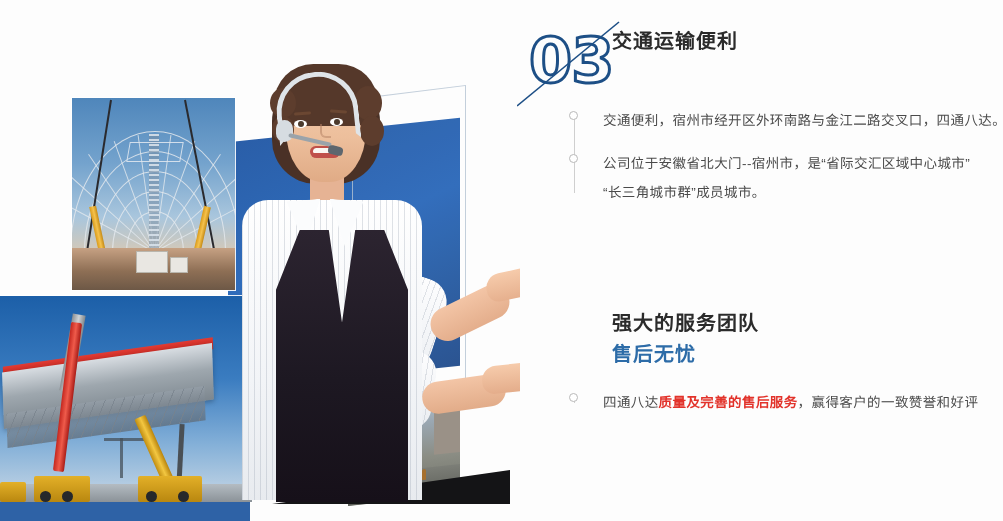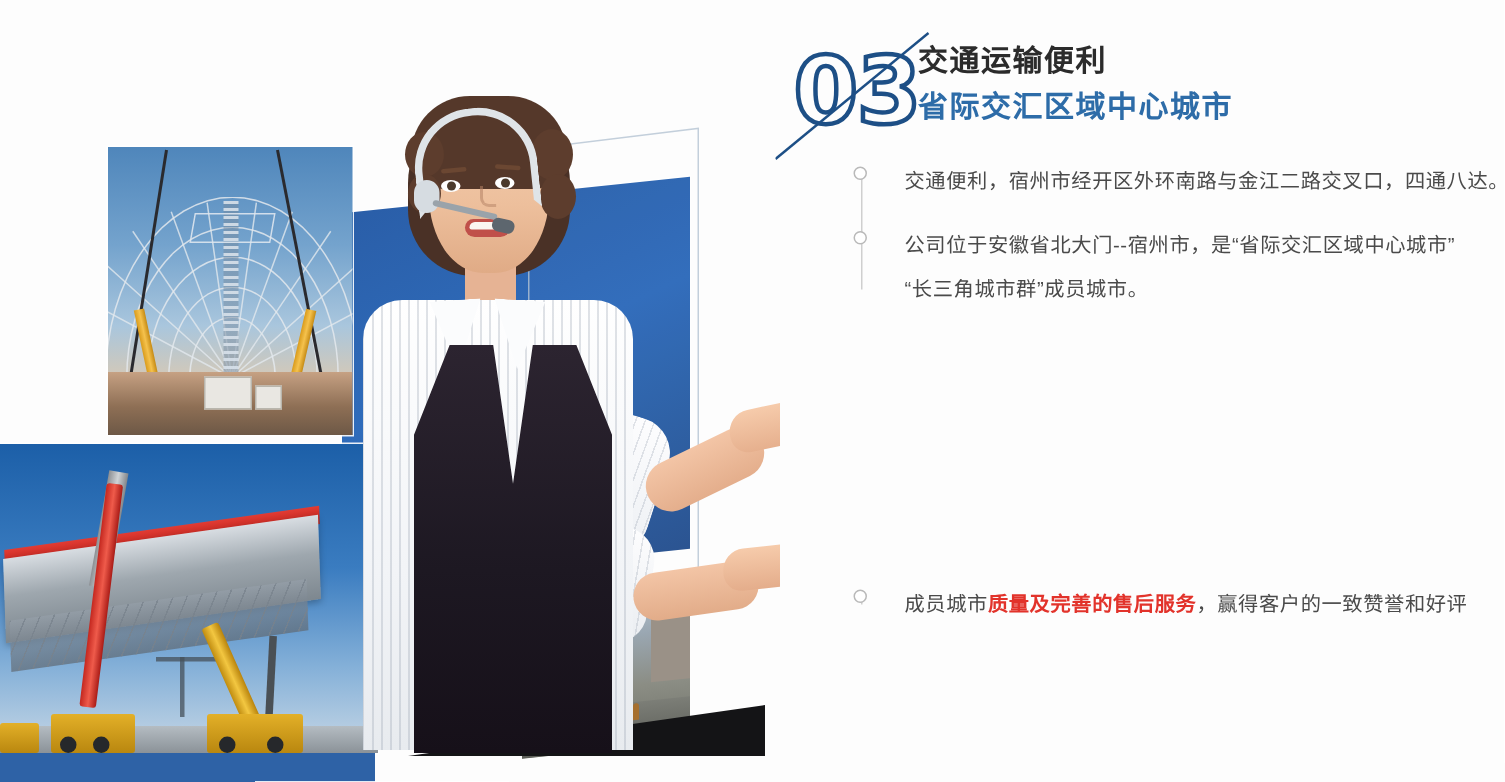--- a/index.html
+++ b/index.html
@@ -693,21 +693,20 @@
     <section class="block block-03">
       <div class="head">
         <div class="numwrap">
           <svg class="slash" viewBox="0 0 104 90">
             <line x1="0" y1="86" x2="102" y2="2" stroke="#1d4f86" stroke-width="1.6"></line>
           </svg>
           <div class="bignum">03</div>
         </div>
         <div class="titles">
           <div class="title-main">交通运输便利</div>
-          <div class="title-sub">省际交汇区域中心城市</div>
         </div>
       </div>
 
       <div class="bullets">
         <div class="bullet-rail"></div>
 
         <div class="bullet">
           <span class="dot"></span>
           <div class="btext">
             <span>交通便利，宿州市经开区外环南路与金江二路交叉口，四通八达。</span>
@@ -719,29 +718,33 @@
           <div class="btext">
             <span>公司位于安徽省北大门--宿州市，是“省际交汇区域中心城市”</span><br>
             <span>“长三角城市群”成员城市。</span>
           </div>
         </div>
       </div>
     </section>
 
     <section class="block block-04">
       <div class="head">
+        <div class="titles">
+          <div class="title-main">强大的服务团队</div>
+          <div class="title-sub">售后无忧</div>
+        </div>
       </div>
 
       <div class="bullets">
         <div class="bullet-rail"></div>
 
 
         <div class="bullet">
           <span class="dot"></span>
           <div class="btext">
-            <span>成员城市</span><span class="hl">质量及完善的售后服务</span><span>，赢得客户的一致赞誉和好评</span>
+            <span>四通八达</span><span class="hl">质量及完善的售后服务</span><span>，赢得客户的一致赞誉和好评</span>
           </div>
         </div>
       </div>
     </section>
 
   </div>
 </div>
 
 </body></html>

